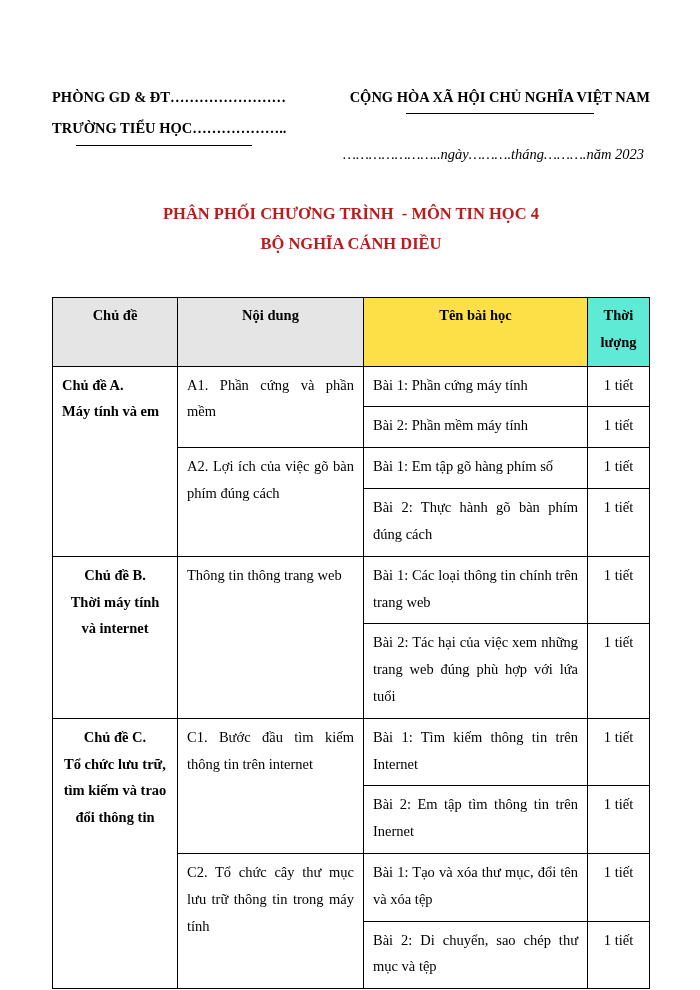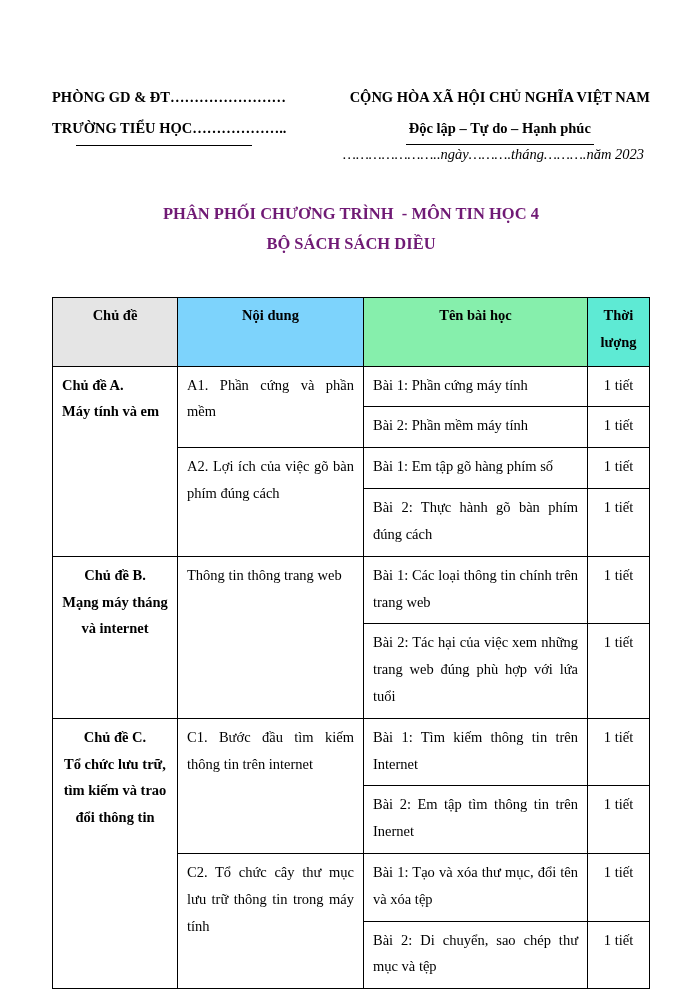--- a/index.html
+++ b/index.html
@@ -101,44 +101,43 @@
 <div class="page">
 
   <div class="doc-header">
     <div class="org-block">
       <div data-bind="header.left.line1">PHÒNG GD &amp; ĐT……………………</div>
       <div data-bind="header.left.line2">TRƯỜNG TIỂU HỌC………………..</div>
       <div class="org-underline"></div>
     </div>
     <div class="national-block">
       <div data-bind="header.right.line1">CỘNG HÒA XÃ HỘI CHỦ NGHĨA VIỆT NAM</div>
-      <div data-bind="header.right.line2">Độc lập – Tự do – Hạnh phúc</div>
       <div class="motto-underline"></div>
     </div>
   </div>
 
   <div class="date-line" data-bind="header.date_line">…………………..ngày……….tháng……….năm 2023</div>
 
-  <div class="doc-title" style="color: #701a75;">
+  <div class="doc-title" style="color: #b91c1c;">
     <div data-bind="title.line1">PHÂN PHỐI CHƯƠNG TRÌNH&nbsp; - MÔN TIN HỌC 4</div>
-    <div data-bind="title.line2">BỘ SÁCH SÁCH DIỀU</div>
+    <div data-bind="title.line2">BỘ NGHĨA CÁNH DIỀU</div>
   </div>
 
   <table class="schedule">
     <colgroup>
       <col style="width:125px">
       <col style="width:186px">
       <col style="width:224px">
       <col style="width:62px">
     </colgroup>
     <thead>
       <tr>
         <th data-bind="table.headers.0" style="background: #e5e5e5;">Chủ đề</th>
-        <th data-bind="table.headers.1" style="background: #7dd3fc;">Nội dung</th>
-        <th data-bind="table.headers.2" style="background: #86efac;">Tên bài học</th>
+        <th data-bind="table.headers.1" style="background: #e5e5e5;">Nội dung</th>
+        <th data-bind="table.headers.2" style="background: #fde047;">Tên bài học</th>
         <th data-bind="table.headers.3" style="background: #5eead4;">Thời lượng</th>
       </tr>
     </thead>
     <tbody>
       <tr>
         <td class="topic-cell" rowspan="4" data-bind="table.topics.0">Chủ đề A.
 Máy tính và em</td>
         <td class="justify" rowspan="2" data-bind="table.contents.0">A1. Phần cứng và phần mềm</td>
         <td class="justify" data-bind="table.lessons.0">Bài 1: Phần cứng máy tính</td>
         <td class="duration-cell" data-bind="table.durations.0">1 tiết</td>
@@ -151,21 +150,21 @@
         <td class="justify" rowspan="2" data-bind="table.contents.1">A2. Lợi ích của việc gõ bàn phím đúng cách</td>
         <td class="justify" data-bind="table.lessons.2">Bài 1: Em tập gõ hàng phím số</td>
         <td class="duration-cell" data-bind="table.durations.2">1 tiết</td>
       </tr>
       <tr>
         <td class="justify" data-bind="table.lessons.3">Bài 2: Thực hành gõ bàn phím đúng cách</td>
         <td class="duration-cell" data-bind="table.durations.3">1 tiết</td>
       </tr>
       <tr>
         <td class="topic-cell topic-center" rowspan="2" data-bind="table.topics.1">Chủ đề B.
-Mạng máy tháng
+Thời máy tính
 và internet</td>
         <td class="justify" rowspan="2" data-bind="table.contents.2">Thông tin thông trang web</td>
         <td class="justify" data-bind="table.lessons.4">Bài 1: Các loại thông tin chính trên trang web</td>
         <td class="duration-cell" data-bind="table.durations.4">1 tiết</td>
       </tr>
       <tr>
         <td class="justify" data-bind="table.lessons.5">Bài 2: Tác hại của việc xem những trang web đúng phù hợp với lứa tuổi</td>
         <td class="duration-cell" data-bind="table.durations.5">1 tiết</td>
       </tr>
       <tr>

